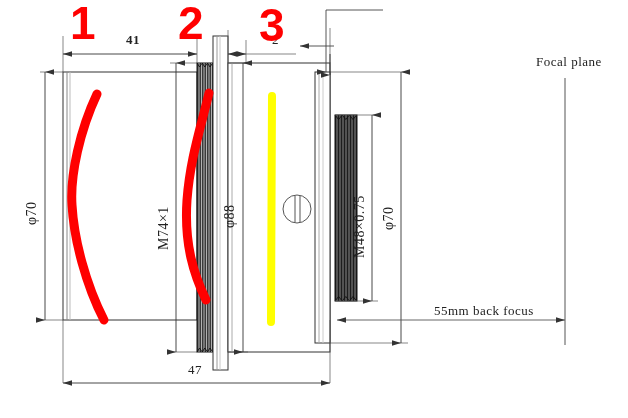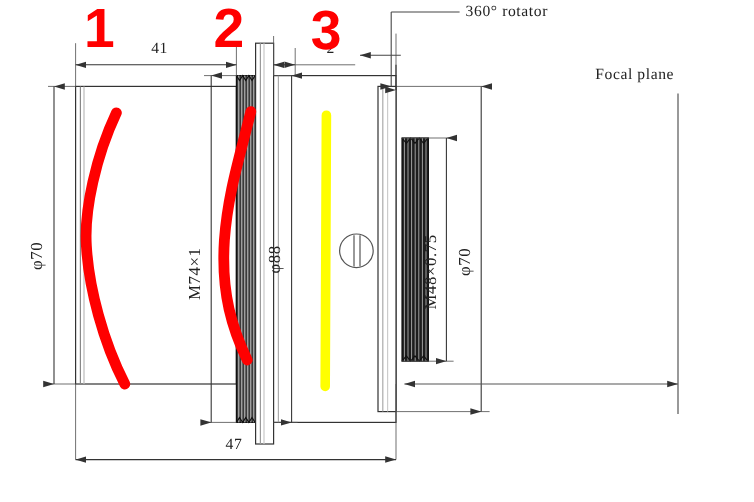--- a/index.html
+++ b/index.html
@@ -153,38 +153,38 @@
       <line x1="300" y1="46" x2="334" y2="46" marker-start="url(#arrL)"></line>
     </g>
 
     <g fill="none" stroke-linecap="round" stroke-linejoin="round">
       <path d="M97 94 C80 130, 70 175, 72 205 C74 240, 86 285, 104 320" stroke="#ff0000" stroke-width="9"></path>
       <path d="M209 93 C200 130, 190 160, 187 200 C184 245, 194 275, 206 300" stroke="#ff0000" stroke-width="9"></path>
       <path d="M272 96 L271 322" stroke="#ffff00" stroke-width="8"></path>
     </g>
   </svg>
 
-  <div class="lbl" style="left:126px;top:32px;font-size:13px;">41</div>
+  <div class="lbl" style="left:126px;top:32px;font-size:13px;font-weight:bold;">41</div>
 
   <div class="lbl" style="left:272px;top:32px;font-size:13px;">2</div>
 
   <div class="lbl vlbl" style="left:24px;top:225px;font-size:14px;transform:rotate(-90deg);">φ70</div>
 
   <div class="lbl vlbl" style="left:156px;top:250px;font-size:14px;transform:rotate(-90deg);">M74×1</div>
 
   <div class="lbl vlbl" style="left:222px;top:228px;font-size:14px;transform:rotate(-90deg);">φ88</div>
 
   <div class="lbl vlbl" style="left:352px;top:258px;font-size:14px;transform:rotate(-90deg);">M48×0.75</div>
 
   <div class="lbl vlbl" style="left:381px;top:230px;font-size:14px;transform:rotate(-90deg);">φ70</div>
 
   <div class="lbl" style="left:188px;top:362px;font-size:13px;">47</div>
 
+  <div class="lbl" style="left:434px;top:303px;font-size:13px;">55mm  back  focus</div>
 
-  <div class="lbl" style="left:388px;top:1px;font-size:13px;">360° rotator</div>
 
-  <div class="lbl" style="left:496px;top:54px;font-size:13px;">Focal plane</div>
+  <div class="lbl" style="left:536px;top:54px;font-size:13px;">Focal plane</div>
 
   <div class="lbl" style="left:70px;top:-4px;font-size:46px;font-weight:bold;color:#ff0000;font-family:'Liberation Sans',sans-serif;">1</div>
   <div class="lbl" style="left:178px;top:-4px;font-size:46px;font-weight:bold;color:#ff0000;font-family:'Liberation Sans',sans-serif;">2</div>
   <div class="lbl" style="left:259px;top:-2px;font-size:46px;font-weight:bold;color:#ff0000;font-family:'Liberation Sans',sans-serif;">3</div>
 
 </div>
 
 </body></html>

